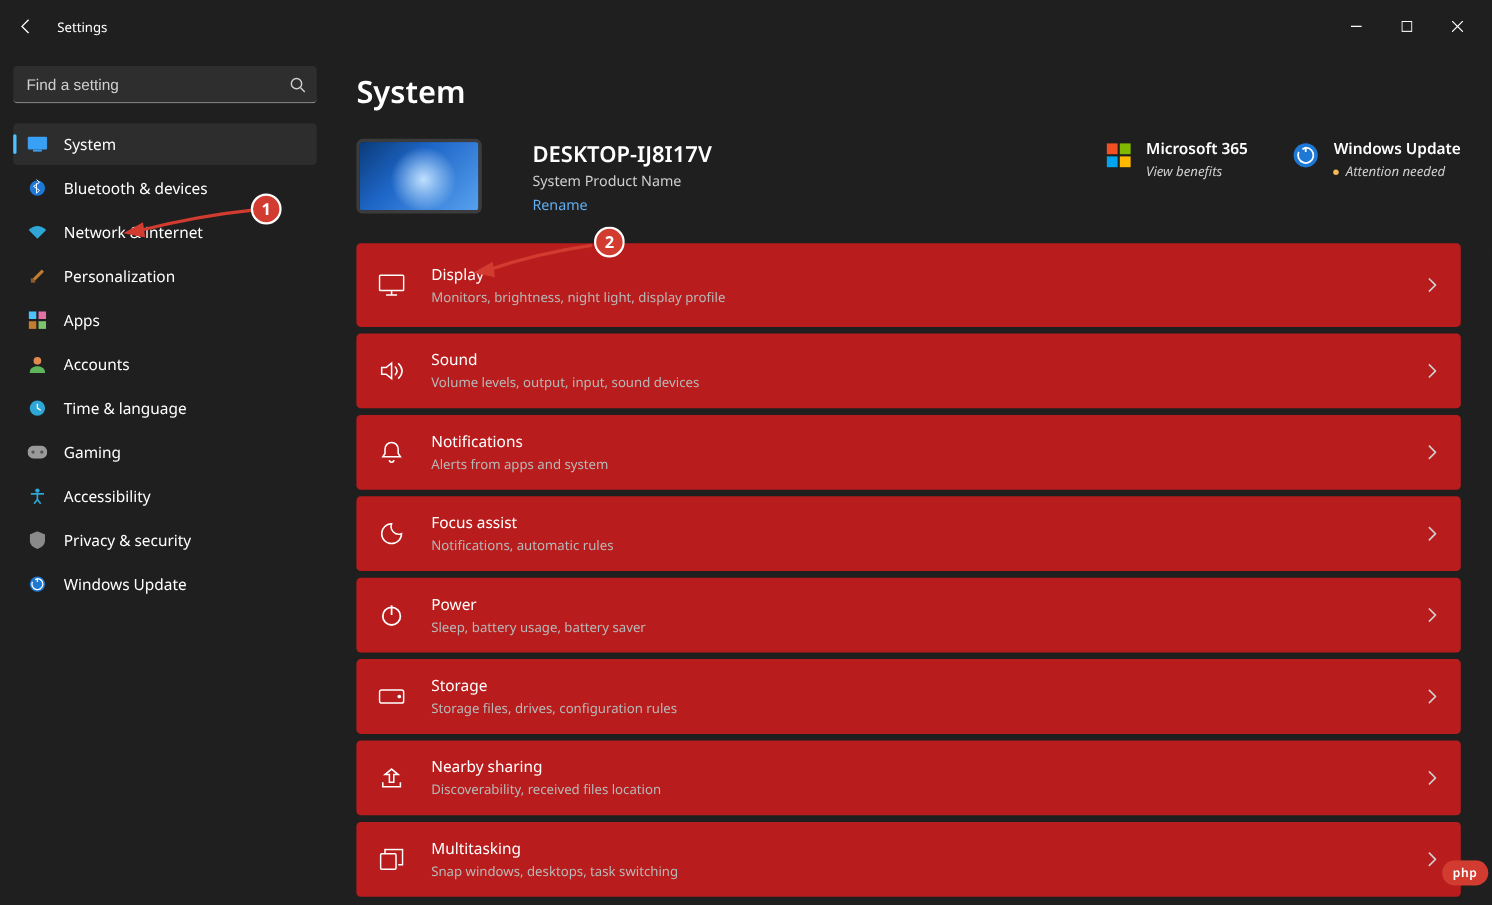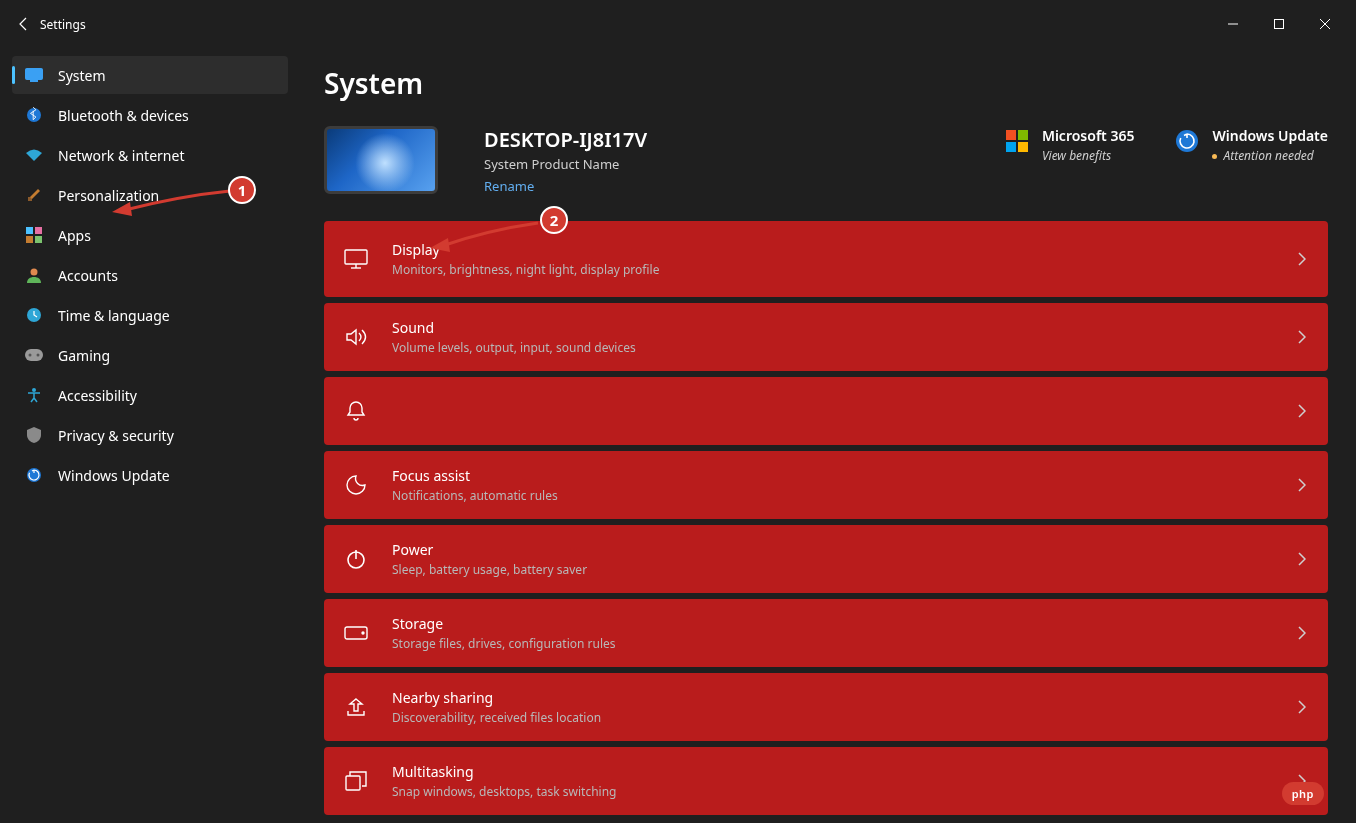--- a/index.html
+++ b/index.html
@@ -18,20 +18,21 @@
   align-items: center;
   height: 48px;
   padding: 0 8px;
 }
 .titlebar .back {
   width: 32px; height: 32px;
   display: flex; align-items: center; justify-content: center;
   cursor: pointer;
 }
 .titlebar .title {
+  margin-left: 12px;
   font-size: 12px;
   color: #fff;
 }
 .win-controls {
   margin-left: auto;
   display: flex;
 }
 .win-btn {
   width: 46px; height: 32px;
   display: flex; align-items: center; justify-content: center;
@@ -195,21 +196,21 @@
   border-radius: 50%;
   background: #d23b30;
   border: 2px solid #fff;
   color: #fff;
   font-weight: 700;
   font-size: 15px;
   display: flex; align-items: center; justify-content: center;
   z-index: 50;
 }
 .watermark{
-  position:absolute;right:32px;bottom:18px;
+  position:absolute;right:3px;bottom:18px;
   background:#d23b30;color:#fff;font-size:11px;font-weight:600;
   padding:4px 10px;border-radius:12px;letter-spacing:0.5px;
 }
 svg{display:block;}
 .arrow-line{stroke:#d23b30;stroke-width:3;fill:none;}
 .arrow-head{fill:#d23b30;}
 </style>
 </head>
 <body>
 
@@ -236,20 +237,29 @@
           <path d="M0 0 L10 10 M10 0 L0 10" stroke="#ffffff" stroke-width="1"></path>
         </svg>
     </div>
   </div>
 </div>
 
 <div class="layout">
 
   <aside class="sidebar">
 
+    <div class="search">
+      <input type="text" placeholder="Find a setting" style="">
+      <span class="glass">
+        <svg width="15" height="15" viewBox="0 0 16 16">
+            <circle cx="7" cy="7" r="5" stroke="#cfcfcf" stroke-width="1.4" fill="none"></circle>
+            <line x1="11" y1="11" x2="15" y2="15" stroke="#cfcfcf" stroke-width="1.4"></line>
+          </svg>
+      </span>
+    </div>
 
     <ul class="nav">
       <li class="nav-item active">
         <span class="nav-icon">
             <svg width="18" height="14">
               <rect x="0.5" y="0.5" width="17" height="11" rx="1" fill="#3aa0f3" stroke="#3aa0f3"></rect>
               <rect x="5" y="12" width="8" height="2" fill="#3aa0f3"></rect>
             </svg>
           </span>
         <span>System</span>
@@ -425,20 +435,24 @@
             </svg>
           </span>
       </div>
       <div class="card">
         <span class="card-icon">
             <svg width="20" height="22" stroke="#fff" stroke-width="1.4" fill="none">
               <path d="M10 2a6 6 0 0 1 6 6v4l2 3H2l2-3V8a6 6 0 0 1 6-6z"></path>
               <path d="M8 18a2 2 0 0 0 4 0"></path>
             </svg>
           </span>
+        <div class="card-text">
+            <div class="ct-title">Notifications</div>
+            <div class="ct-sub">Alerts from apps and system</div>
+          </div>
         <span class="chev">
             <svg width="8" height="14">
               <path d="M1 1l6 6-6 6" stroke="#cfcfcf" stroke-width="1.5" fill="none"></path>
             </svg>
           </span>
       </div>
       <div class="card">
         <span class="card-icon">
             <svg width="22" height="22" stroke="#fff" stroke-width="1.4" fill="none">
               <path d="M11 2a9 9 0 1 0 9 9 7 7 0 0 1-9-9z"></path>

